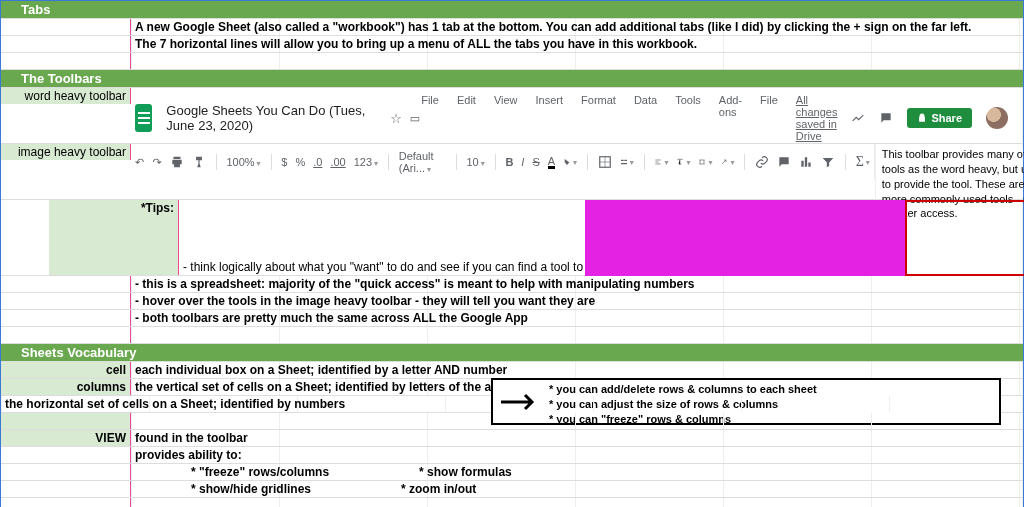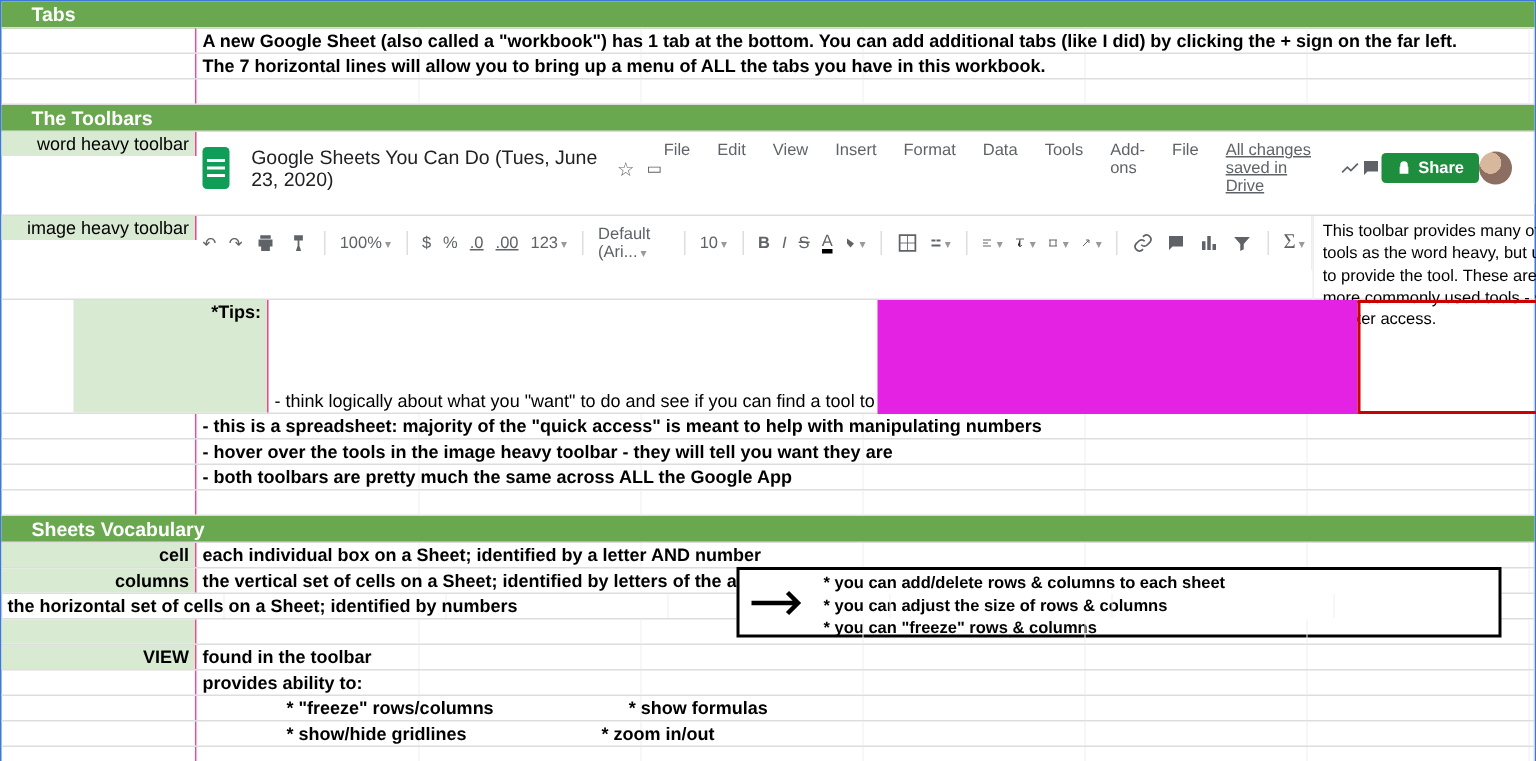--- a/index.html
+++ b/index.html
@@ -65,21 +65,21 @@
     content:""; width:12px; height:12px; background:
       linear-gradient(#fff,#fff) 0 0/100% 2px no-repeat,
       linear-gradient(#fff,#fff) 0 5px/100% 2px no-repeat,
       linear-gradient(#fff,#fff) 0 10px/100% 2px no-repeat;
   }
   .wh-title-area { display:flex; flex-direction:row; gap:1px;}
   .wh-title-line { display:flex; align-items:center; gap:8px; font-size:13px; color:#202124;}
   .wh-menu { display:flex; gap:18px; font-size:11px; color:#5f6368;}
   .wh-menu span { cursor:default; }
   .wh-saved { color:#5f6368; text-decoration: underline; font-size:11px;}
-  .wh-right { margin-left:auto; display:flex; align-items:center; padding-right:10px;}
+  .wh-right { margin-left:auto; display:flex; align-items:center; gap:14px; padding-right:10px;}
   .share-btn { background:#1e8e3e; color:#fff; font-size:11px; font-weight:bold; padding:4px 10px; border-radius:3px; display:flex; align-items:center; gap:4px;}
   .avatar { width:22px; height:22px; border-radius:50%; background: radial-gradient(circle at 35% 35%, #d7b89c 35%, #8d6e63 36%); }
   .mini-icon { width:14px; height:14px; color:#5f6368;}
 
   
   .ih-bar {
     display:flex; align-items:center; gap:8px; width:100%;
     color:#5f6368; font-size:11px; padding:2px 0;
   }
   .ih-bar .ic { width:14px; height:14px; display:inline-flex; align-items:center; justify-content:center; }

